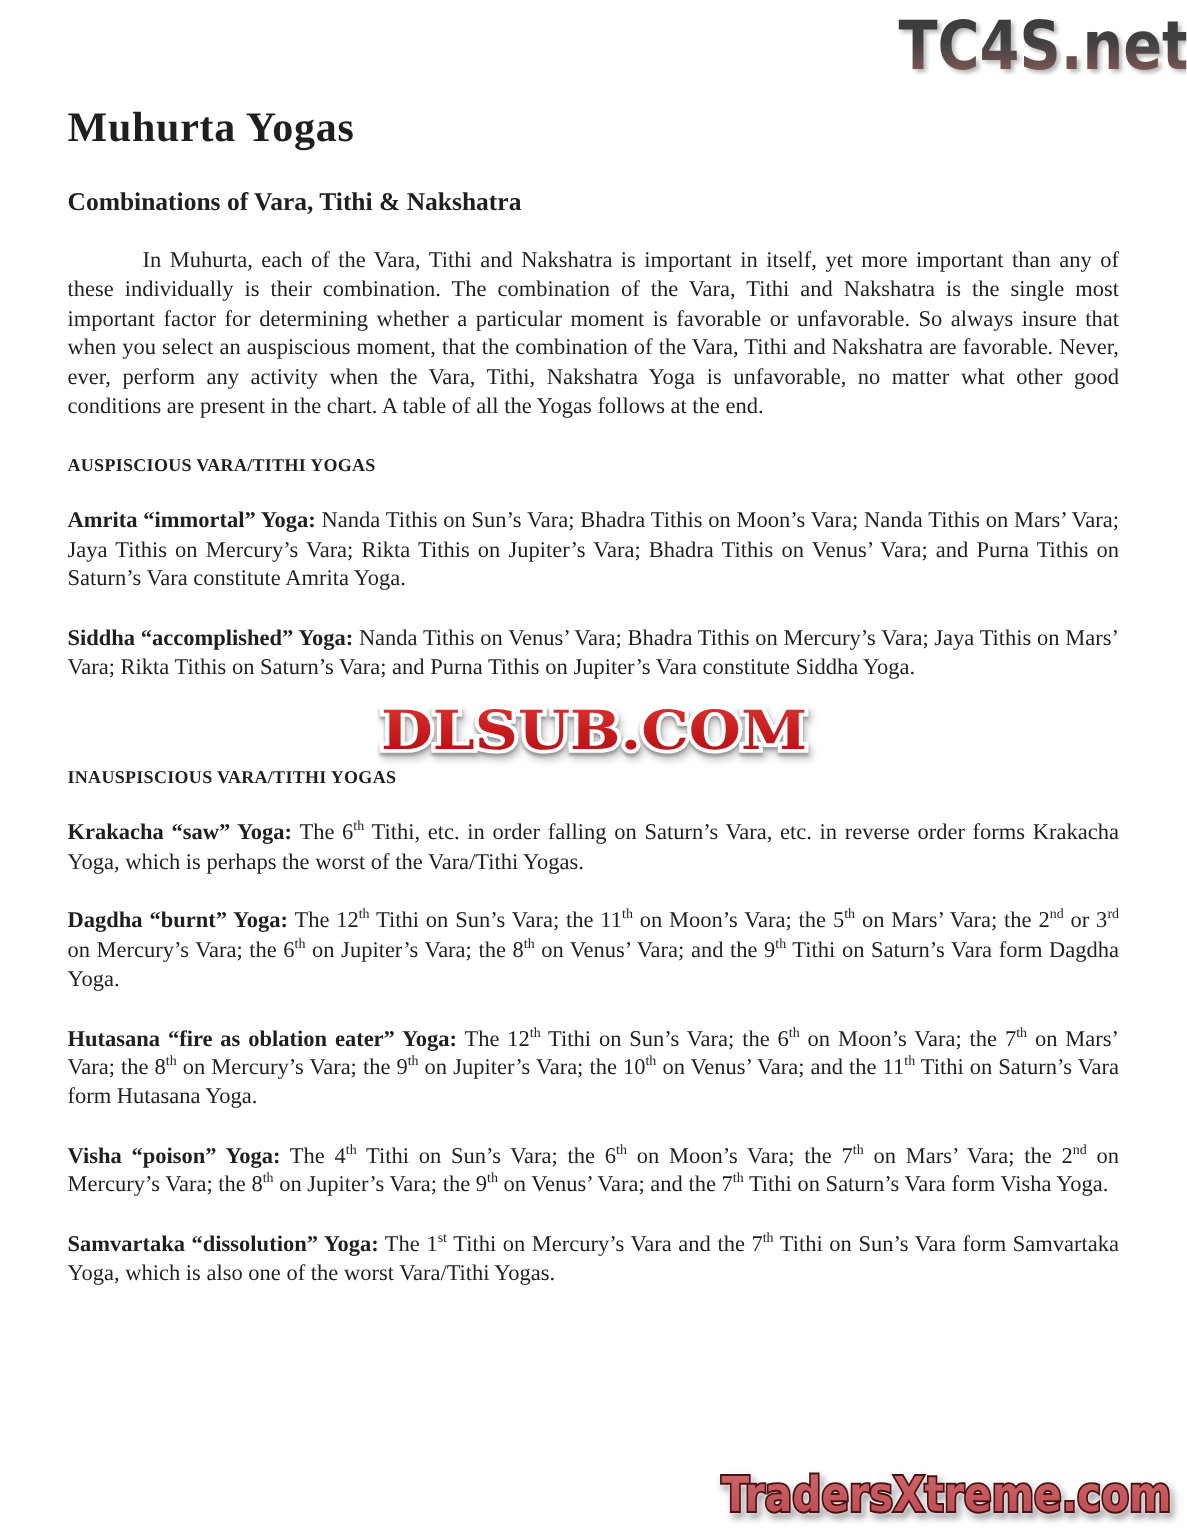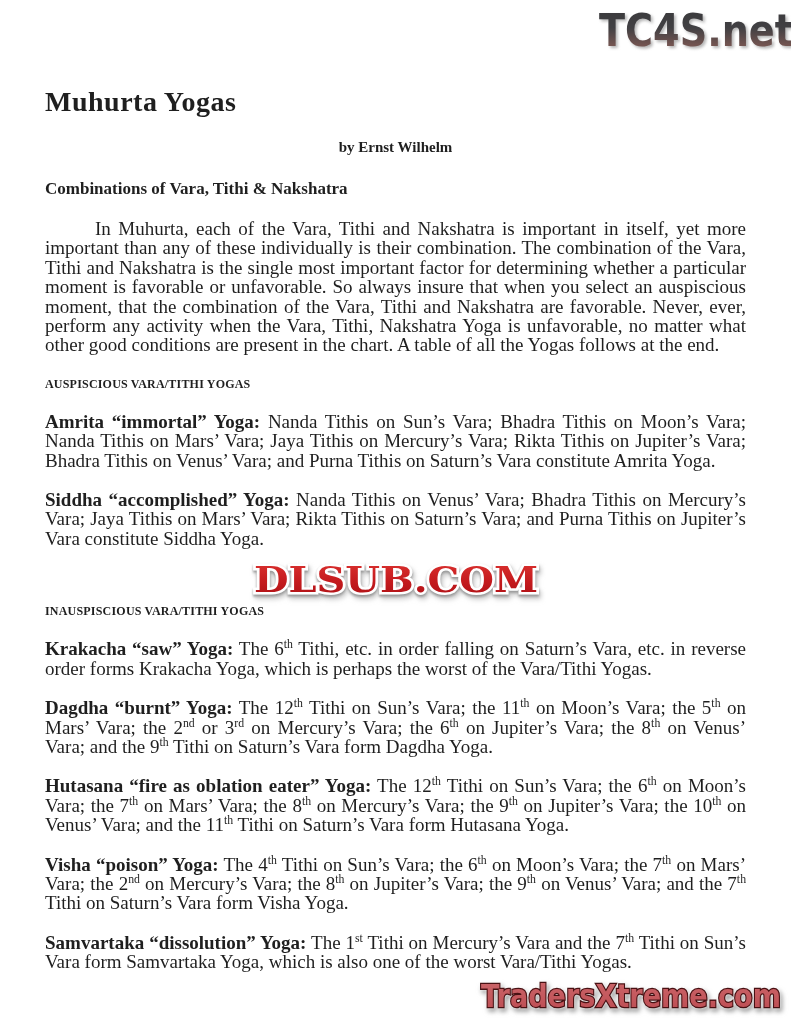--- a/index.html
+++ b/index.html
@@ -5,21 +5,21 @@
   html,body { margin:0; padding:0; background:#ffffff; }
   .page {
     position: relative;
     width: 791px;
     height: 1024px;
     background: #ffffff;
     overflow: hidden;
     font-family: "Liberation Serif", serif;
     color: #1f1f1f;
     box-sizing: border-box;
-    padding: 16px 45px;
+    padding: 0 45px;
   }
   .doc-title {
     margin: 0;
     padding-top: 70px;
     font-size: 28px;
     font-weight: bold;
     letter-spacing: 0.5px;
   }
   .byline {
     margin-top: 21px;
@@ -29,21 +29,21 @@
   }
   .subtitle {
     margin-top: 23px;
     text-align: left;
     font-size: 17px;
     font-weight: bold;
   }
   p.body-par {
     margin: 0;
     margin-top: 20px;
-    font-size: 19px;
+    font-size: 15px;
     line-height: 19.4px;
     text-align: justify;
   }
   p.intro { text-indent: 50px; }
   h2.section-head {
     margin: 0;
     margin-top: 22px;
     font-size: 12px;
     font-weight: bold;
     letter-spacing: 0.2px;
@@ -86,21 +86,20 @@
       <linearGradient id="tcgrad" x1="0" y1="0" x2="0" y2="1">
         <stop offset="0%" stop-color="#39393b"></stop>
         <stop offset="45%" stop-color="#414043"></stop>
         <stop offset="100%" stop-color="#95625a"></stop>
       </linearGradient>
     </defs>
     <text x="100" y="44" text-anchor="middle" font-size="45" font-weight="bold" textLength="194" lengthAdjust="spacingAndGlyphs" fill="url(#tcgrad)" style="filter: drop-shadow(2px 2px 1.5px rgba(120,120,120,0.55));">TC4S.net</text>
   </svg>
 
   <h1 class="doc-title">Muhurta Yogas</h1>
-  <div class="byline">by Ernst Wilhelm</div>
   <div class="subtitle">Combinations of Vara, Tithi &amp; Nakshatra</div>
 
   <p class="body-par intro">In Muhurta, each of the Vara, Tithi and Nakshatra is important in itself, yet more important than any of these individually is their combination. The combination of the Vara, Tithi and Nakshatra is the single most important factor for determining whether a particular moment is favorable or unfavorable. So always insure that when you select an auspiscious moment, that the combination of the Vara, Tithi and Nakshatra are favorable. Never, ever, perform any activity when the Vara, Tithi, Nakshatra Yoga is unfavorable, no matter what other good conditions are present in the chart. A table of all the Yogas follows at the end.</p>
 
   <h2 class="section-head">AUSPISCIOUS VARA/TITHI YOGAS</h2>
 
   <p class="body-par"><b class="yoga-label">Amrita “immortal” Yoga:</b> <span>Nanda Tithis on Sun’s Vara; Bhadra Tithis on Moon’s Vara; Nanda Tithis on Mars’ Vara; Jaya Tithis on Mercury’s Vara; Rikta Tithis on Jupiter’s Vara; Bhadra Tithis on Venus’ Vara; and Purna Tithis on Saturn’s Vara constitute Amrita Yoga.</span></p>
 
   <p class="body-par"><b class="yoga-label">Siddha “accomplished” Yoga:</b> <span>Nanda Tithis on Venus’ Vara; Bhadra Tithis on Mercury’s Vara; Jaya Tithis on Mars’ Vara; Rikta Tithis on Saturn’s Vara; and Purna Tithis on Jupiter’s Vara constitute Siddha Yoga.</span></p>
 

